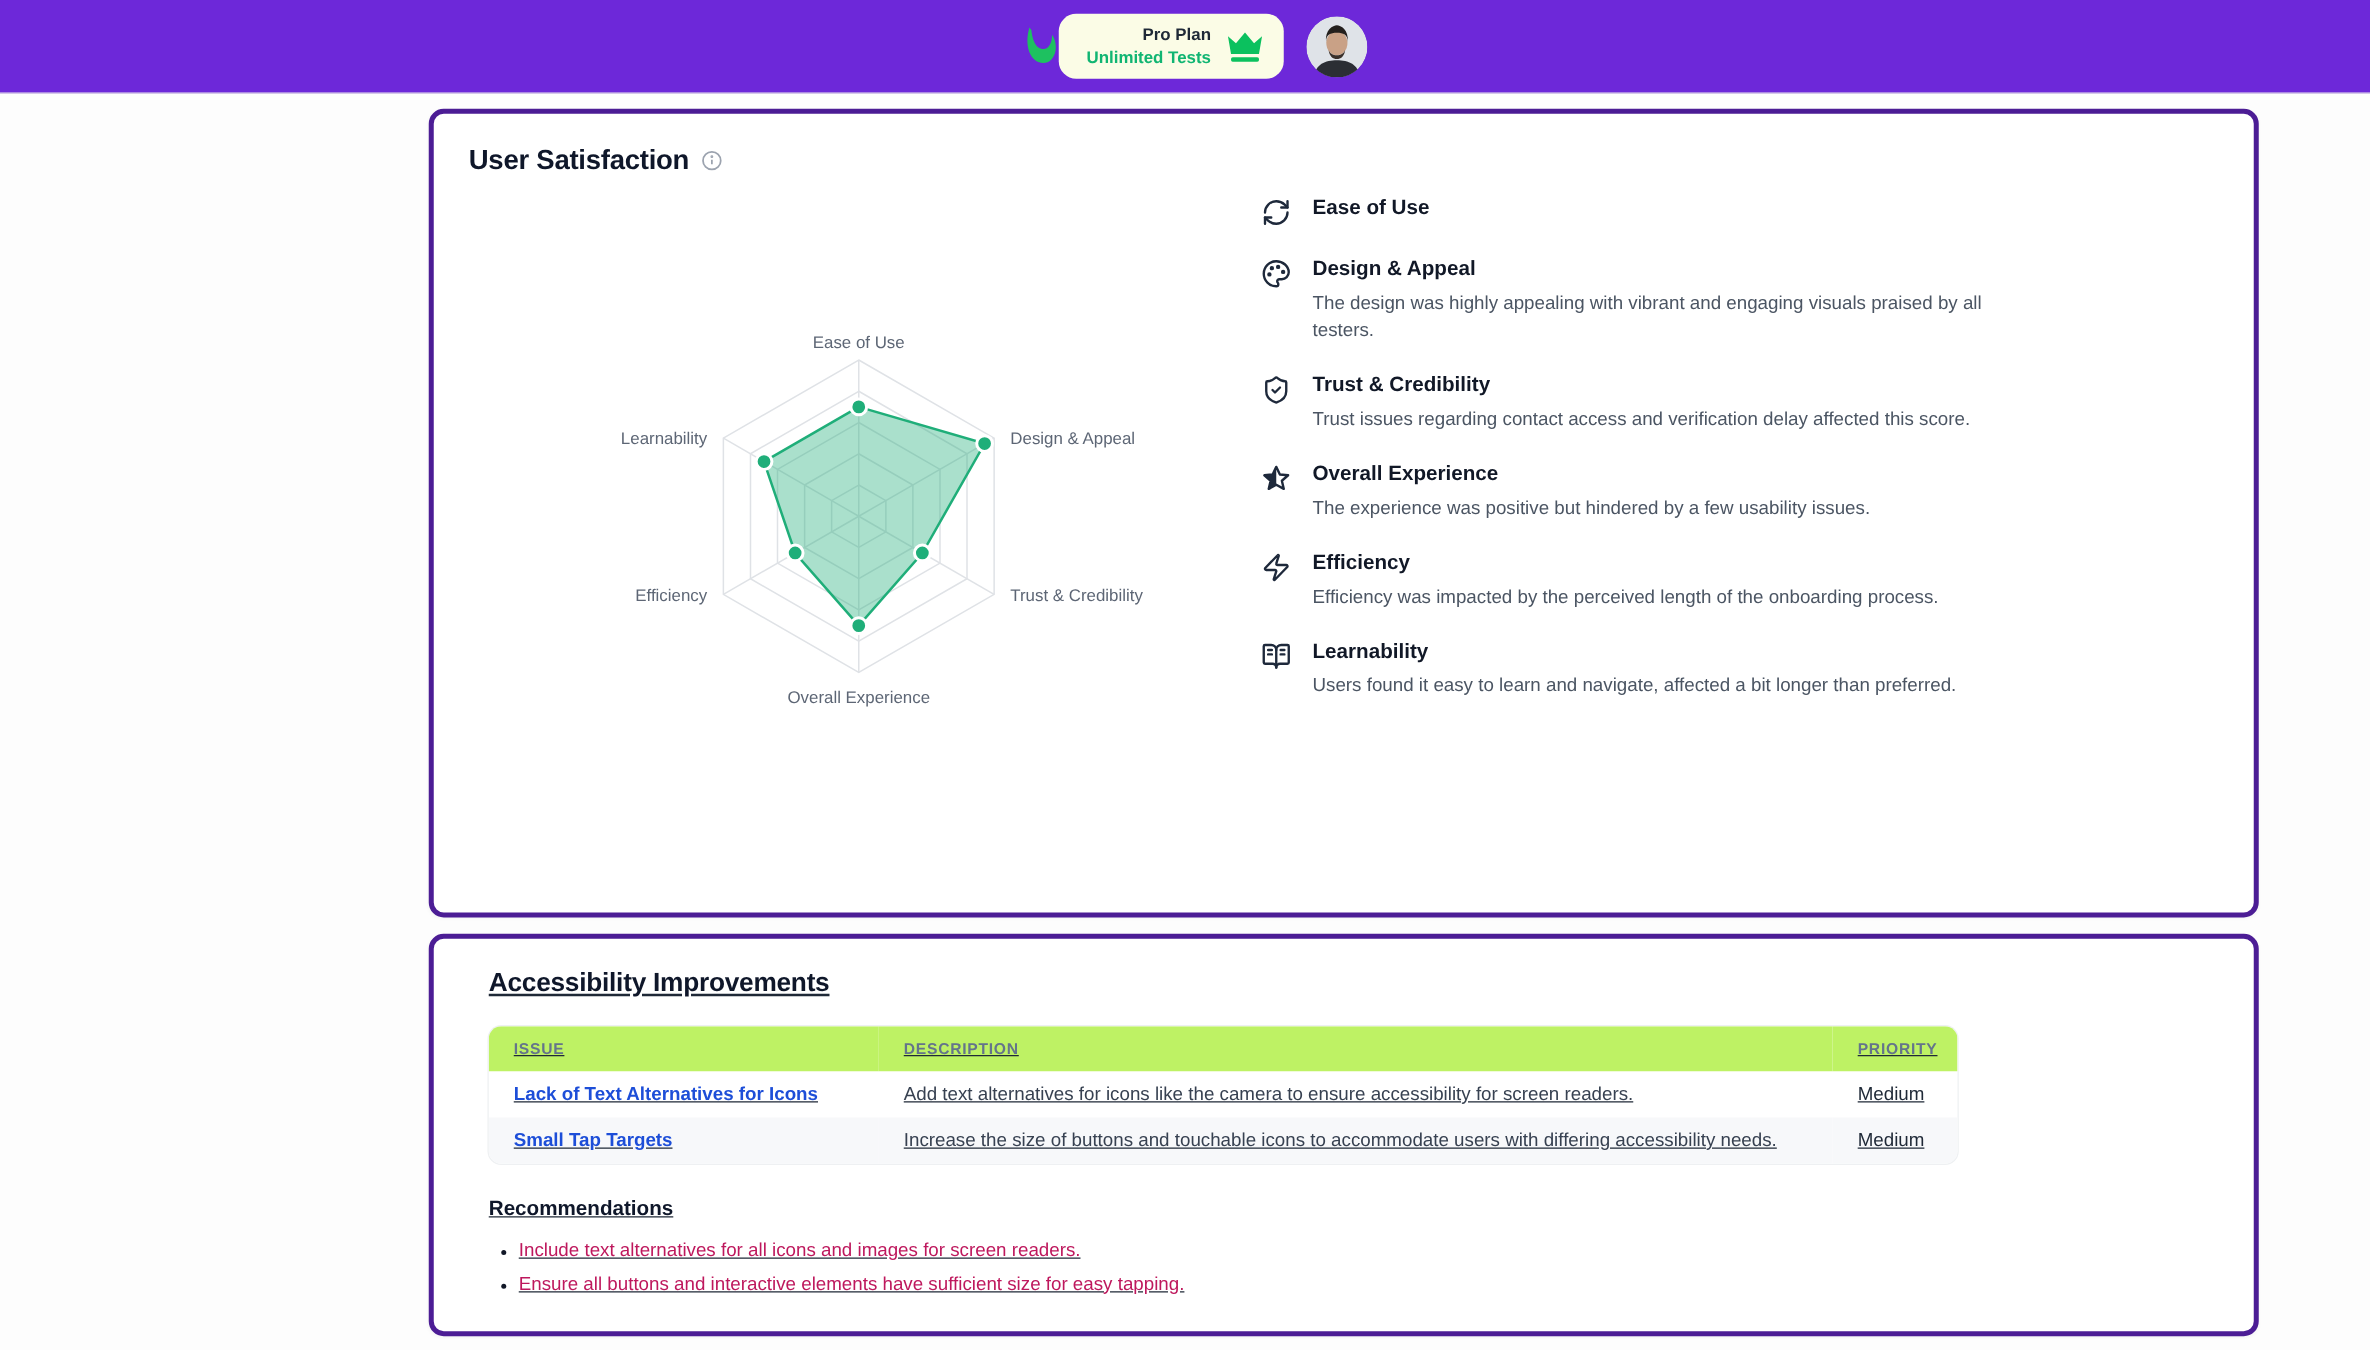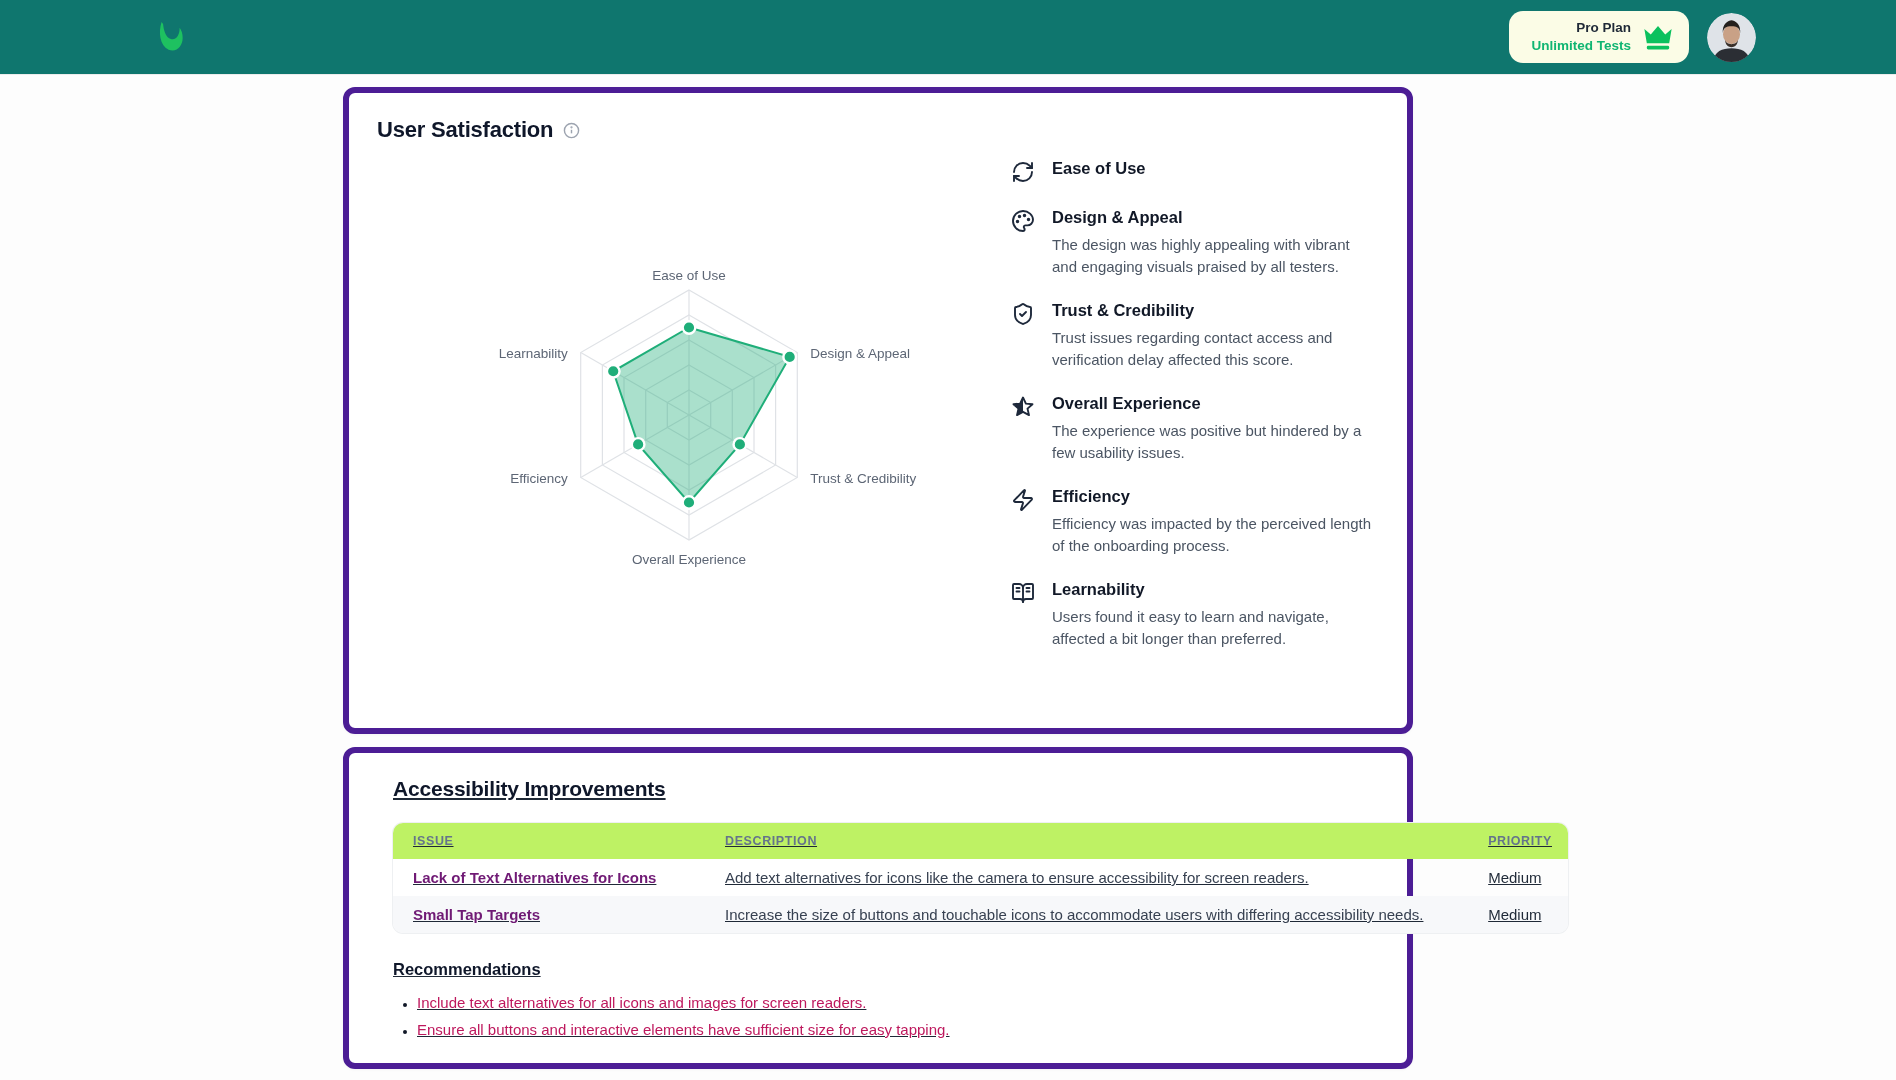--- a/index.html
+++ b/index.html
@@ -1,35 +1,35 @@
 <!DOCTYPE html>
 <html><head>
 <meta charset="utf-8">
 <style>
   * { margin:0; padding:0; box-sizing:border-box; }
   html,body { width:1896px; height:1080px; overflow:hidden; background:#fdfdfd;
     font-family:"Liberation Sans", sans-serif; color:#1f2937; }
 
   
-  .navbar { height:75px; background:#0f766e; border-bottom:1px solid #ececec;
-    display:flex; align-items:center; justify-content:space-between;
+  .navbar { height:75px; background:#6d28d9; border-bottom:1px solid #ececec;
+    display:flex; align-items:center; justify-content:center;
     padding:0 140px 0 155px; }
   .logo { width:30px; height:36px; cursor:pointer; }
   .nav-right { display:flex; align-items:center; gap:18px; }
   .plan-badge { background:#fbfce6; border-radius:14px; padding:8px 14px 8px 22px;
     display:flex; align-items:center; gap:10px; cursor:pointer; }
   .plan-texts { text-align:right; line-height:1.3; }
   .plan-title { font-size:13.5px; font-weight:700; color:#1f2937; }
   .plan-sub   { font-size:13.5px; font-weight:700; color:#10b572; }
   .crown { width:34px; height:30px; }
   .avatar { width:49px; height:49px; border-radius:50%; overflow:hidden; cursor:pointer; }
 
   
-  .card { background:#fff; border:6px solid #4c1d95; border-radius:12px;
-    width:1070px; margin-left:343px; box-shadow:0 1px 3px rgba(16,24,40,.04); }
+  .card { background:#fff; border:4px solid #4c1d95; border-radius:12px;
+    width:1464px; margin-left:343px; box-shadow:0 1px 3px rgba(16,24,40,.04); }
   .card-sat { margin-top:12px; height:647px; position:relative; padding:24px 28px; }
   .card-acc { margin-top:13px; height:322px; padding:24px 44px;text-decoration:underline; }
 
   .card-title { font-size:21px; font-weight:700; color:#0f172a; letter-spacing:-.2px;
     display:flex; align-items:center; gap:10px; }
   .card-title.lg { font-size:22px; }
   .info-icon { width:17px; height:17px; color:#9ca3af; cursor:pointer; flex:0 0 auto; }
 
   
   .sat-body { display:flex; margin-top:2px; }
@@ -43,21 +43,21 @@
   .aspect-desc { font-size:15px; color:#4b5563; line-height:1.47; max-width:546px; }
 
   
   .acc-table { width:1175px; margin-top:22px; border-collapse:collapse;
     border-radius:10px; overflow:hidden; border-style:hidden;
     box-shadow:0 0 0 1px #eef0f2; }
   .acc-table th { background:#bef264; text-align:left; font-size:12.5px; font-weight:600;
     color:#64748b; text-transform:uppercase; letter-spacing:.6px; padding:11px 16px 11px 20px; }
   .acc-table td { font-size:15px; padding:10px 16px 10px 20px; vertical-align:middle; }
   .acc-table tr.alt td { background:#f7f8fa; }
-  td.issue { font-weight:700; color:#701a75; width:312px; }
+  td.issue { font-weight:700; color:#1d4ed8; width:312px; }
   td.desc  { color:#374151; }
   th.prio-h, td.prio { width:96px; }
   td.prio { color:#1f2937; }
 
   .rec-title { font-size:16.5px; font-weight:700; color:#0f172a; margin-top:27px; }
   .rec-list { margin-top:13px; padding-left:24px; }
   .rec-list li { font-size:15px; color:#be185d; line-height:1.5; margin-bottom:4px; }
   .rec-list li::marker { color:#111827; font-size:12px; }
 </style>
 </head>

